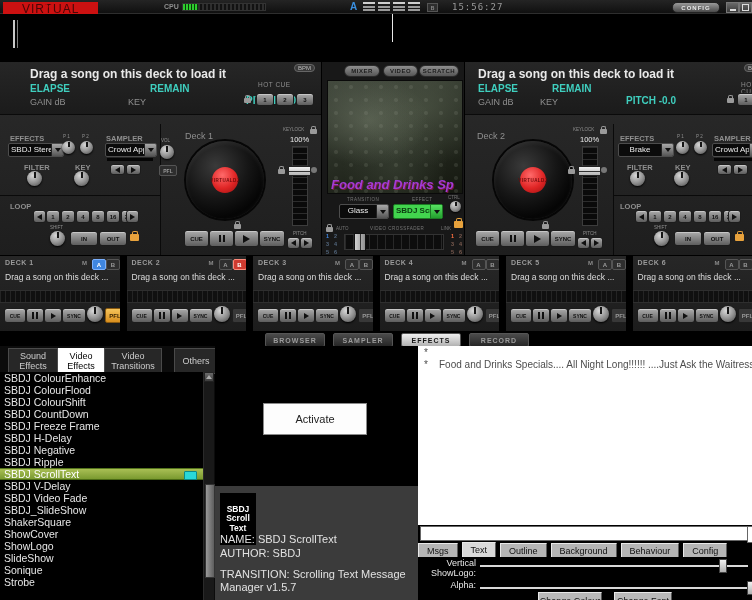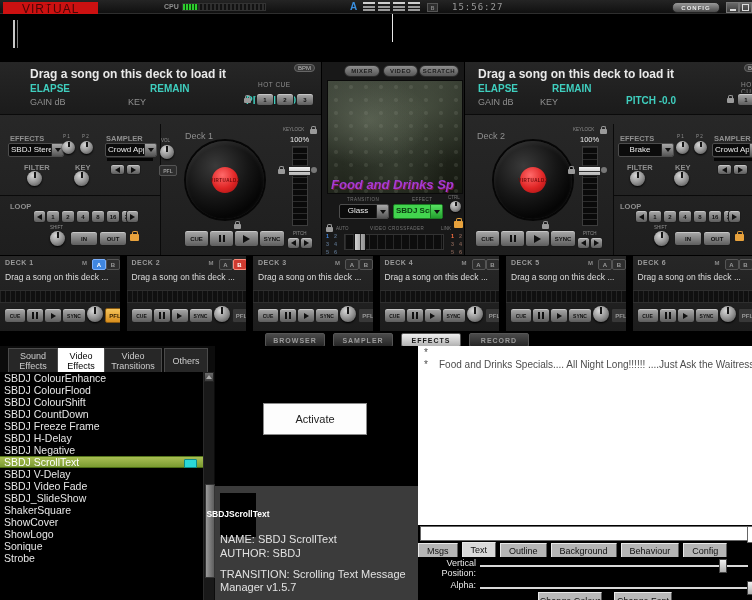--- a/index.html
+++ b/index.html
@@ -108,22 +108,22 @@
   .fx-row.selected .fx-badge{display:block}
   .fxscroll{position:absolute;left:203px;top:26px;width:10px;height:228px;background:#191919;border-left:1px solid #2a2a2a}
   .fxscroll-up{position:absolute;left:0;top:0;width:10px;height:10px;background:linear-gradient(#6a6a6a,#3d3d3d);border:1px solid #222;
                display:flex;align-items:center;justify-content:center;box-sizing:border-box}
   .fxthumb{position:absolute;left:1px;top:112px;width:8px;height:92px;background:linear-gradient(90deg,#9a9a9a,#5d5d5d);border:1px solid #333}
   
   .plugpanel{position:absolute;left:215px;top:346px;width:203px;height:254px;background:#000}
   .activate{position:absolute;left:48px;top:57px;width:102px;height:30px;background:#fdfdfd;border:1px solid #8a8a8a;
             color:#222;font-size:11px;display:flex;align-items:center;justify-content:center}
   .pluginfo{position:absolute;left:0;top:140px;width:203px;height:114px;background:#3b3b3b}
-  .pluglogo{position:absolute;left:5px;top:7px;width:36px;height:44px;background:#000;color:#fff;font-size:8.5px;font-weight:bold;
-            display:flex;flex-direction:row;align-items:center;justify-content:center;line-height:9.5px;text-align:center}
+  .pluglogo{position:absolute;left:5px;top:7px;width:36px;height:52px;background:#000;color:#fff;font-size:8.5px;font-weight:bold;
+            display:flex;flex-direction:column;align-items:center;justify-content:center;line-height:9.5px;text-align:center}
   .plugtxt{position:absolute;color:#e2e2e2;font-size:11px;line-height:13px}
   
   .stwhite{position:absolute;left:418px;top:346px;width:334px;height:179px;background:#fff;overflow:hidden}
   .msg-row{display:flex;height:12px;align-items:center;font-size:10px;color:#4d4d4d;white-space:nowrap;overflow:hidden}
   .msg-bullet{width:15px;padding-left:6px;flex:none}
   .stinput{position:absolute;left:420px;top:526px;width:322px;height:13px;background:#fff;border:1px solid #666;font-size:10px;padding:0 2px;
            font-family:"Liberation Sans",sans-serif}
   .stinput-side{position:absolute;left:747px;top:526px;width:10px;height:15px;background:#fff;border:1px solid #666}
   .wtabs{position:absolute;left:418px;top:543px;display:flex;gap:4px}
   .wtab{background:#b5b5b5;border-top:1px solid #e8e8e8;border-left:1px solid #e8e8e8;border-right:1px solid #5a5a5a;
@@ -574,21 +574,21 @@
         <span>Effects</span>
       </span>
     <span class="fxtab active" style="left:58px;width:44px">
         <span>Video</span>
         <span>Effects</span>
       </span>
     <span class="fxtab" style="left:104px;width:56px">
         <span>Video</span>
         <span>Transitions</span>
       </span>
-    <span class="fxtab" style="left:164px;width:42px">
+    <span class="fxtab" style="left:174px;width:42px">
         <span>Others</span>
       </span>
     <div class="fxlist">
 
         <div class="fx-row">
           <span>SBDJ ColourEnhance</span>
 
         </div>
 
         <div class="fx-row">
@@ -614,20 +614,24 @@
         <div class="fx-row">
           <span>SBDJ H-Delay</span>
 
         </div>
 
         <div class="fx-row">
           <span>SBDJ Negative</span>
 
         </div>
 
+        <div class="fx-row">
+          <span>SBDJ Ripple</span>
+
+        </div>
 
         <div class="fx-row selected">
           <span>SBDJ ScrollText</span>
           <span class="fx-badge"></span>
         </div>
 
         <div class="fx-row">
           <span>SBDJ V-Delay</span>
 
         </div>
@@ -651,20 +655,24 @@
         <div class="fx-row">
           <span>ShowCover</span>
 
         </div>
 
         <div class="fx-row">
           <span>ShowLogo</span>
 
         </div>
 
+        <div class="fx-row">
+          <span>SlideShow</span>
+
+        </div>
 
         <div class="fx-row">
           <span>Sonique</span>
 
         </div>
 
         <div class="fx-row">
           <span>Strobe</span>
 
         </div>
@@ -706,21 +714,21 @@
   <span class="stinput-side"></span>
   <div class="wtabs">
 
   <span class="wtab">Msgs</span>
       <span class="wtab active">Text</span>
       <span class="wtab">Outline</span>
       <span class="wtab">Background</span>
       <span class="wtab">Behaviour</span>
       <span class="wtab">Config</span>
     </div>
-  <span class="stlabel" style="left:418px;top:558px">Vertical Position:</span>
+  <span class="stlabel" style="left:418px;top:558px">Vertical ShowLogo:</span>
   <span class="stline" style="left:480px;top:565px;width:268px"></span>
   <span class="stthumb" style="left:719px;top:559px"></span>
   <span class="stlabel" style="left:418px;top:580px">Alpha:</span>
   <span class="stline" style="left:480px;top:587px;width:272px"></span>
   <span class="stthumb" style="left:747px;top:581px"></span>
   <span class="stbtn" style="left:538px;width:62px">Change Colour</span>
   <span class="stbtn" style="left:614px;width:56px">Change Font</span>
 
 </div>
 

